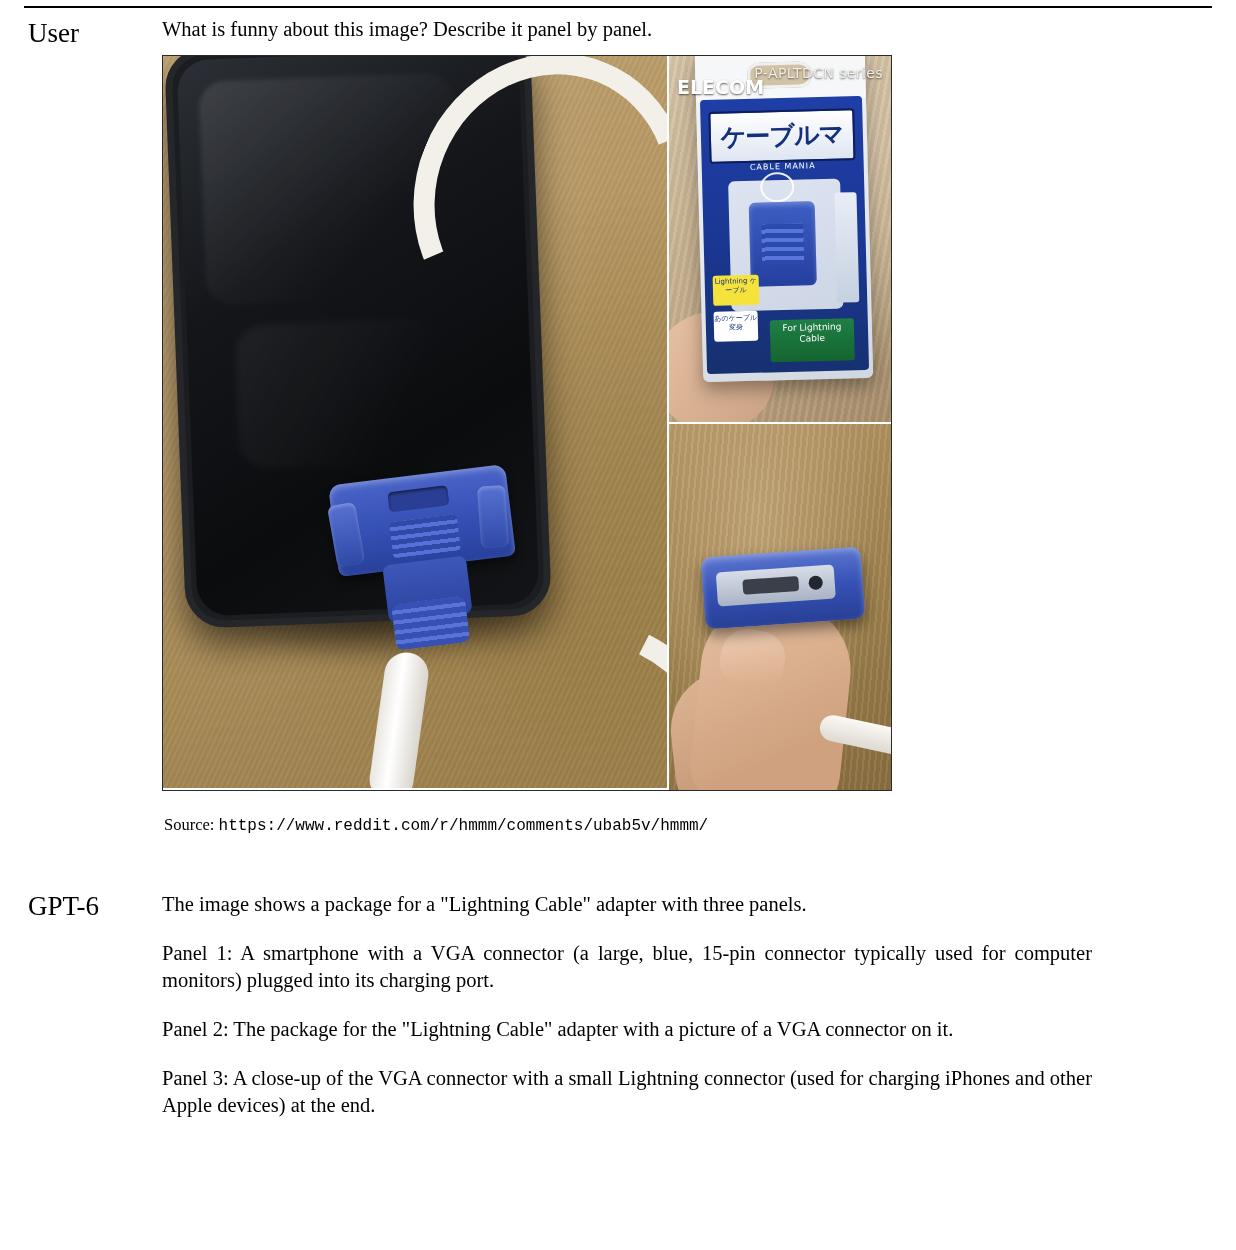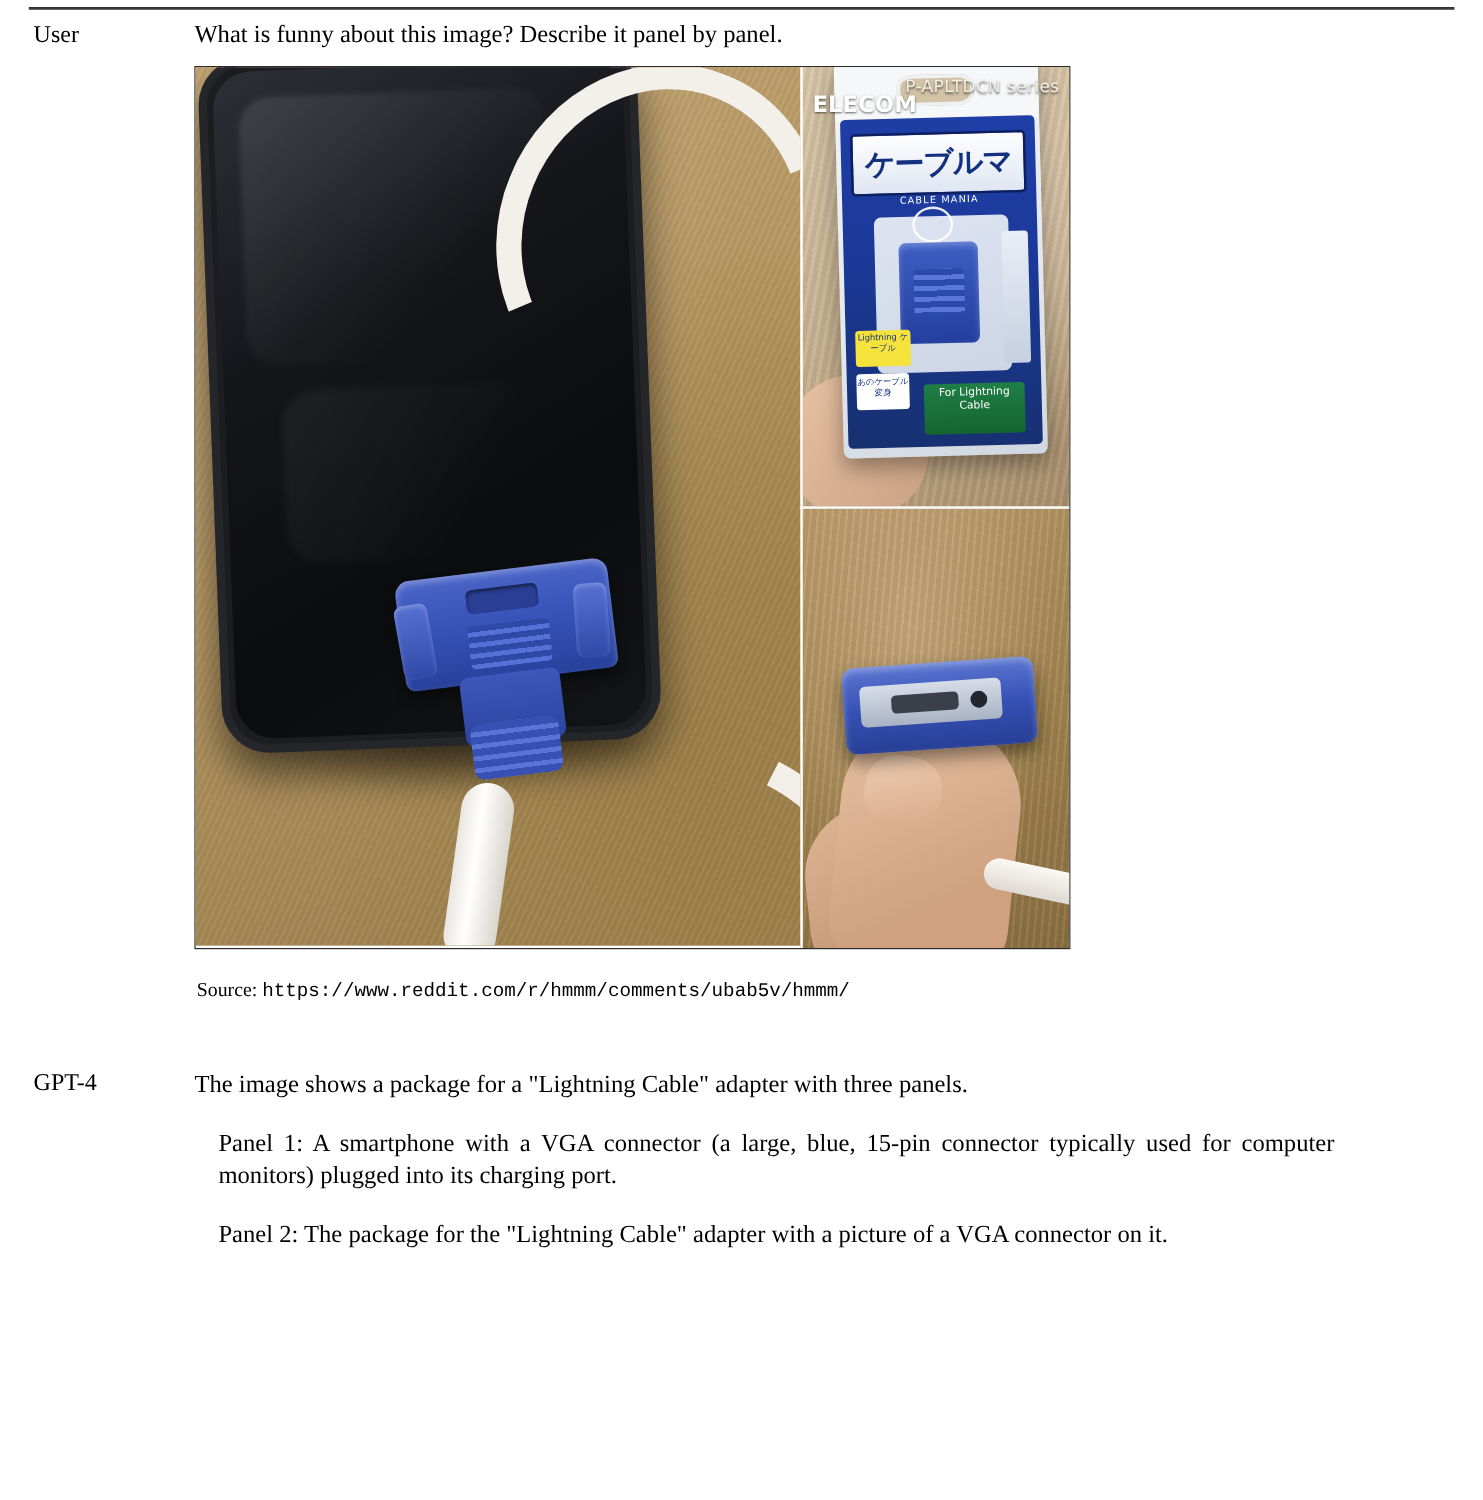--- a/index.html
+++ b/index.html
@@ -36,21 +36,21 @@
   }
   .caption-row b { font-weight: bold; }
 
   .row {
     display: flex;
     align-items: flex-start;
   }
   .speaker {
     width: 138px;
     flex: 0 0 138px;
-    font-size: 20px;
+    font-size: 27px;
     padding-left: 4px;
     box-sizing: border-box;
   }
   .content {
     flex: 1 1 auto;
     font-size: 20.5px;
   }
   .user-row { padding-top: 10px; }
 
   .figure {
@@ -518,21 +518,21 @@
   }
 
   .gpt-row { margin-top: 56px; }
   .answer p {
     margin: 0 0 0 0;
     text-align: justify;
     text-justify: inter-word;
     line-height: 1.32;
     width: 930px;
   }
-  .answer p + p { margin-top: 22px; margin-left: 20px; }
+  .answer p + p { margin-top: 22px; }
   .bottom-pad { height: 10px; }
 </style>
 </head>
 <body>
 
 <div class="page">
   <div class="table-wrap">
     <hr class="rule">
     <hr class="rule">
 
@@ -613,22 +613,23 @@
         </div>
 
         <div class="source">
           <span>Source:</span>
           <span class="mono">https://www.reddit.com/r/hmmm/comments/ubab5v/hmmm/</span>
         </div>
       </div>
     </div>
 
     <div class="row gpt-row">
-      <div class="speaker">GPT-4</div>
+      <div class="speaker">GPT-6</div>
       <div class="content answer">
         <p>The image shows a package for a "Lightning Cable" adapter with three panels.</p>
         <p>Panel 1: A smartphone with a VGA connector (a large, blue, 15-pin connector typically used for computer monitors) plugged into its charging port.</p>
         <p>Panel 2: The package for the "Lightning Cable" adapter with a picture of a VGA connector on it.</p>
+        <p>Panel 3:  A close-up of the VGA connector with a small Lightning connector (used for charging iPhones and other Apple devices) at the end.</p>
       </div>
     </div>
     <div class="bottom-pad"></div>
   </div>
 </div>
 
 </body></html>

